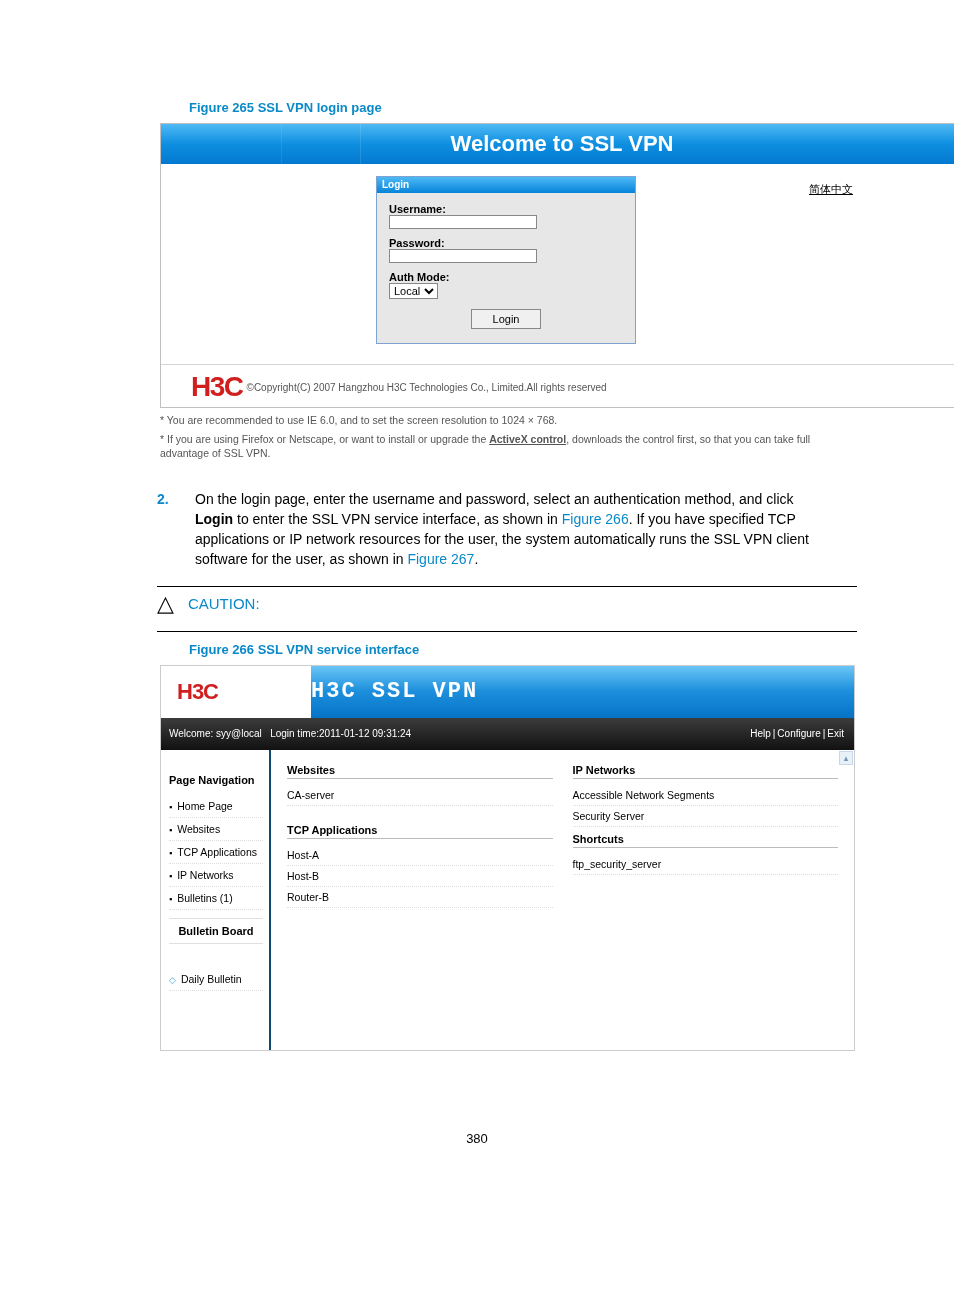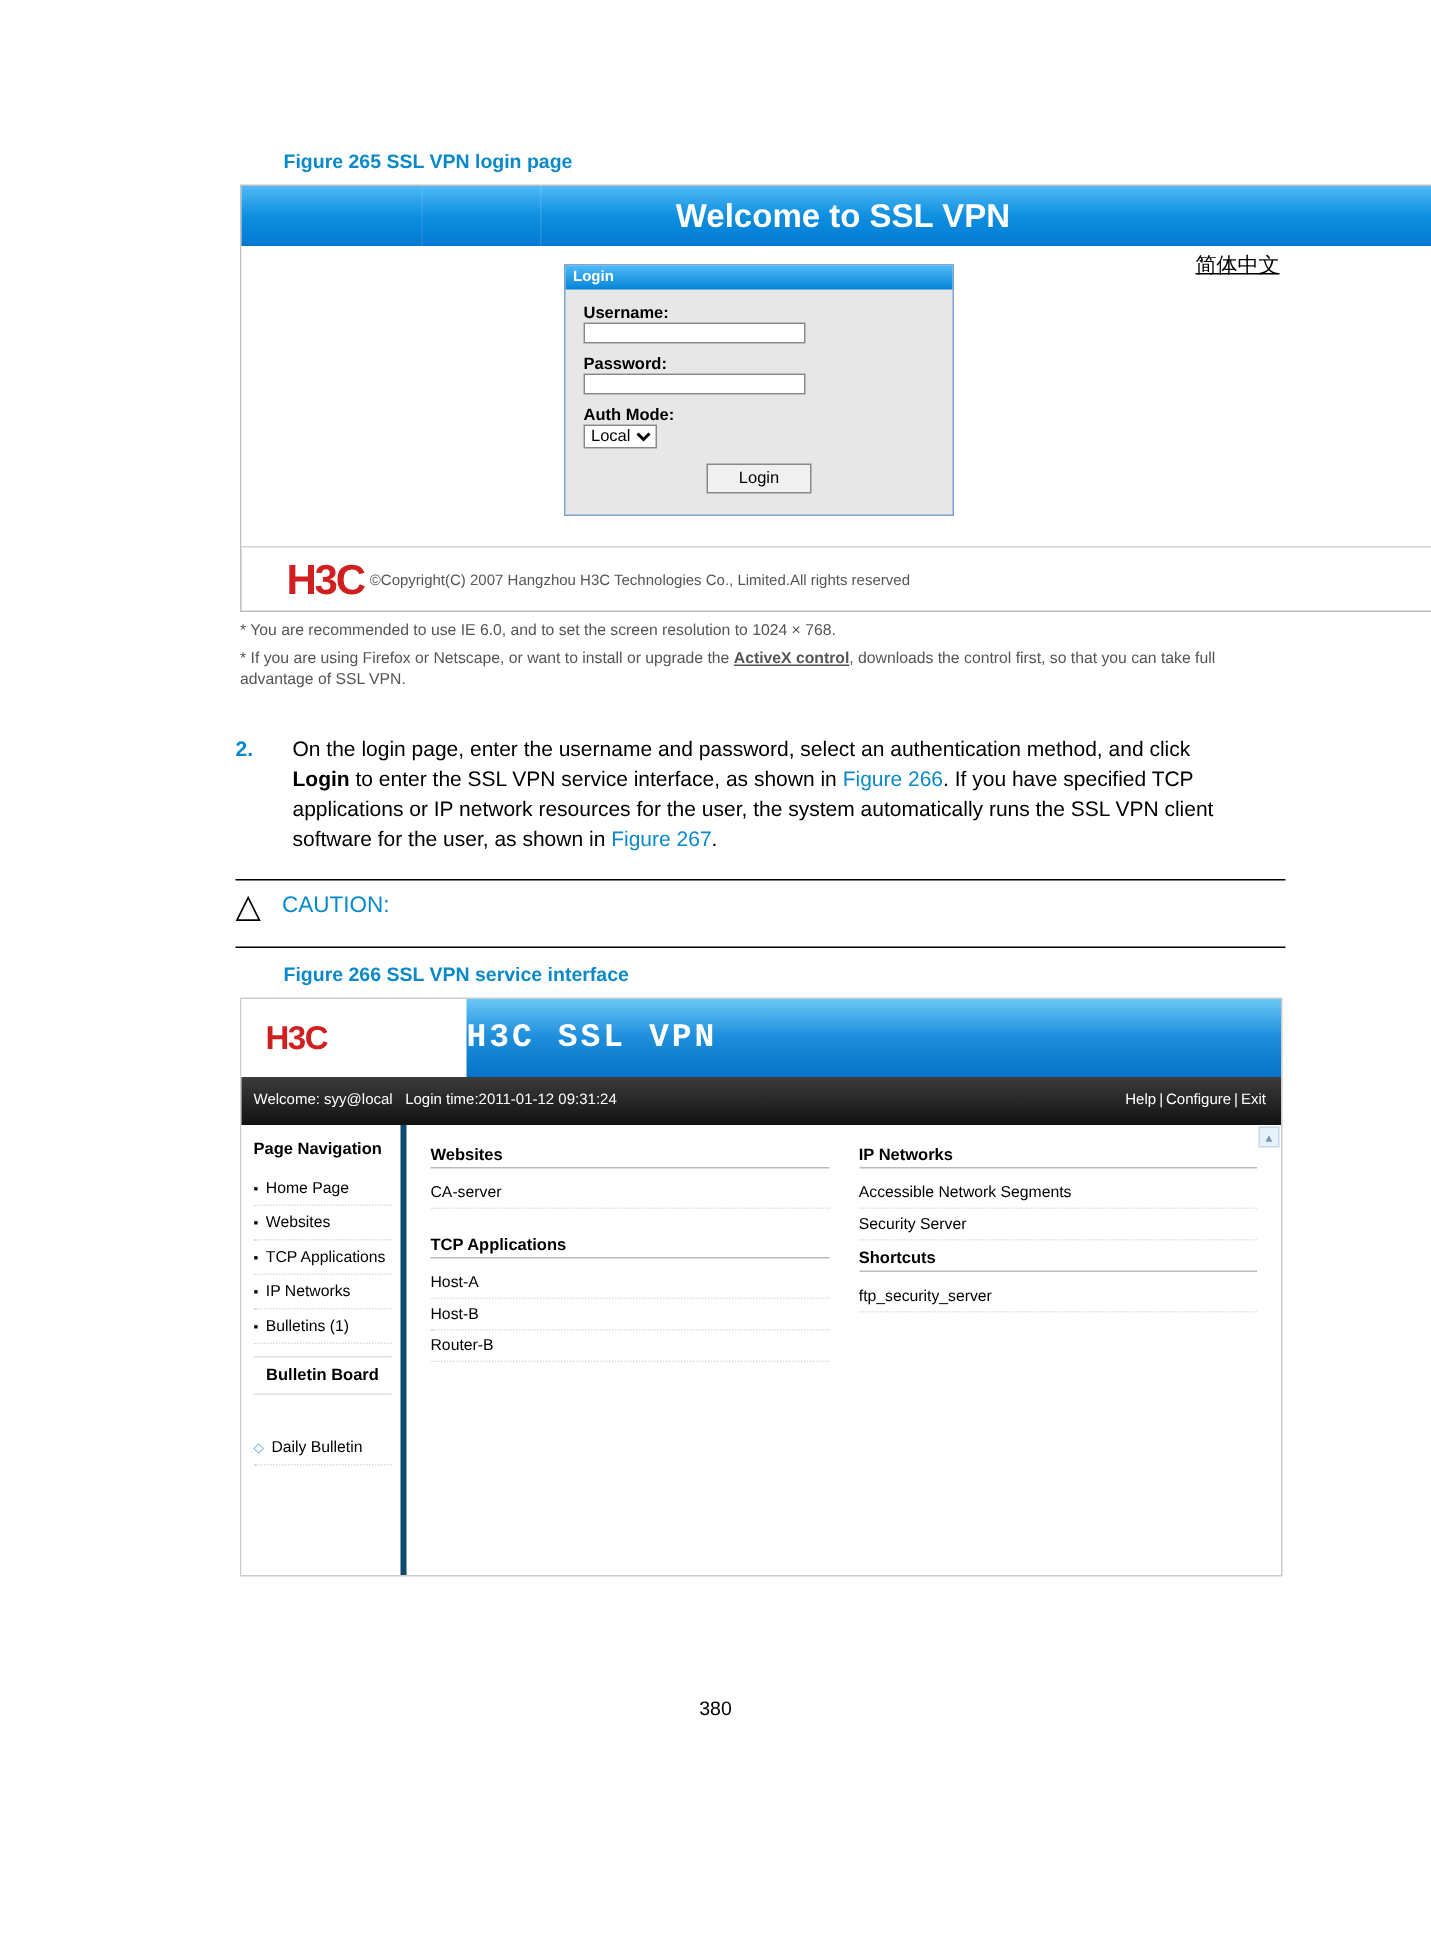--- a/index.html
+++ b/index.html
@@ -45,22 +45,22 @@
   }
   .login-body {
     background: #fff;
     min-height: 200px;
     position: relative;
     padding: 12px 0 14px 0;
   }
   .lang-link {
     position: absolute;
     right: 110px;
-    top: 4px;
-    font-size: 14px;
+    top: 18px;
+    font-size: 11px;
     text-decoration: underline;
     cursor: pointer;
     color: #000;
   }
   .login-box {
     width: 260px;
     margin-left: 215px;
     background: #e7e7e7;
     border: 1px solid #7fa3d0;
   }
@@ -160,21 +160,21 @@
     color: #fff;
     font-size: 10px;
     display: flex;
     align-items: center;
     padding: 16px 8px;
   }
   .svc-bar .spacer { flex: 1; }
   .svc-bar a { color: #fff; text-decoration: none; cursor: pointer; padding: 0 2px; }
   .svc-body { display: flex; min-height: 300px; background: #fff; position:relative; }
   .svc-scroll { position:absolute; right:1px; top:1px; width:14px; height:14px; background:#e8f0f8; border:1px solid #c8d8e8; font-size:9px; text-align:center; line-height:12px; color:#7896b8; }
-  .svc-nav { width: 110px; border-right: 4px solid #0c4a6e; padding: 10px 6px 10px 8px; }
+  .svc-nav { width: 110px; border-right: 2px solid #0c4a6e; padding: 24px 6px 10px 8px; }
   .svc-nav-title { font-size: 11px; font-weight: bold; margin-bottom: 9px; }
   .svc-nav ul { list-style: none; }
   .svc-nav li { font-size: 10.5px; padding: 5px 0; border-bottom: 1px dotted #dcdcdc; cursor: pointer; }
   .svc-nav li::before { content: "▪"; color:#000; font-size:9px; margin-right:5px; }
   .svc-nav .section-label { font-size:11px; font-weight:bold; text-align:center; padding:6px 0; border-top:1px solid #e0e0e0; border-bottom:1px solid #e0e0e0; margin-top:8px; }
   .svc-nav li.daily { border-bottom:1px dotted #dcdcdc; margin-top:24px;}
   .svc-nav li.daily::before { content:"◇"; color:#4aa7dc; font-size:9px; }
   .svc-main { flex: 1; display: flex; padding: 10px 16px; gap: 20px; }
   .svc-col { flex: 1; }
   .svc-section-title { font-size: 11px; font-weight: bold; border-bottom:1px solid #bbb; padding-bottom:2px; margin-bottom:6px; margin-top:4px; }

